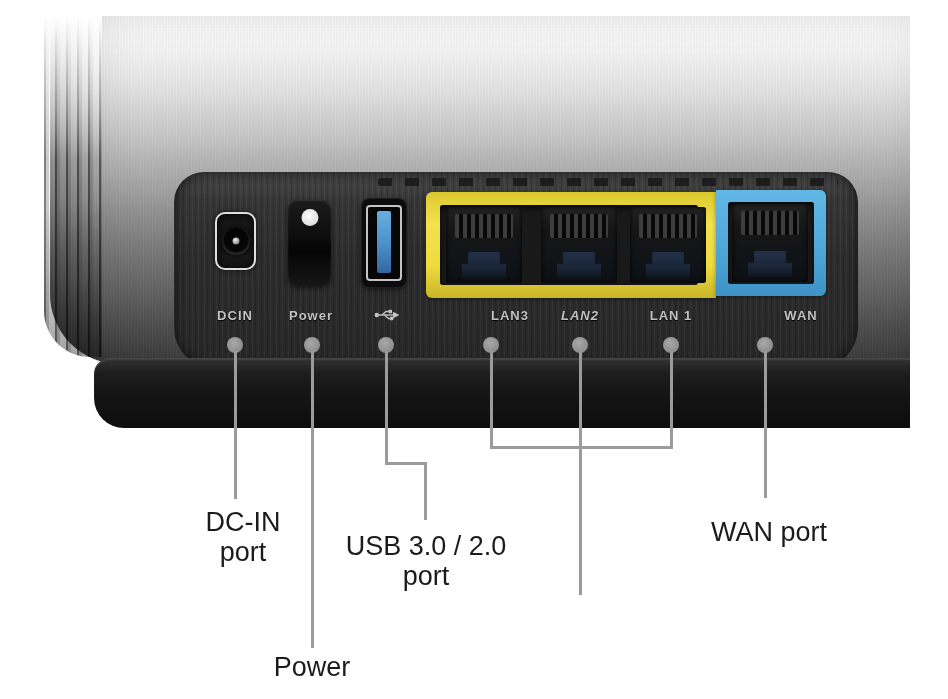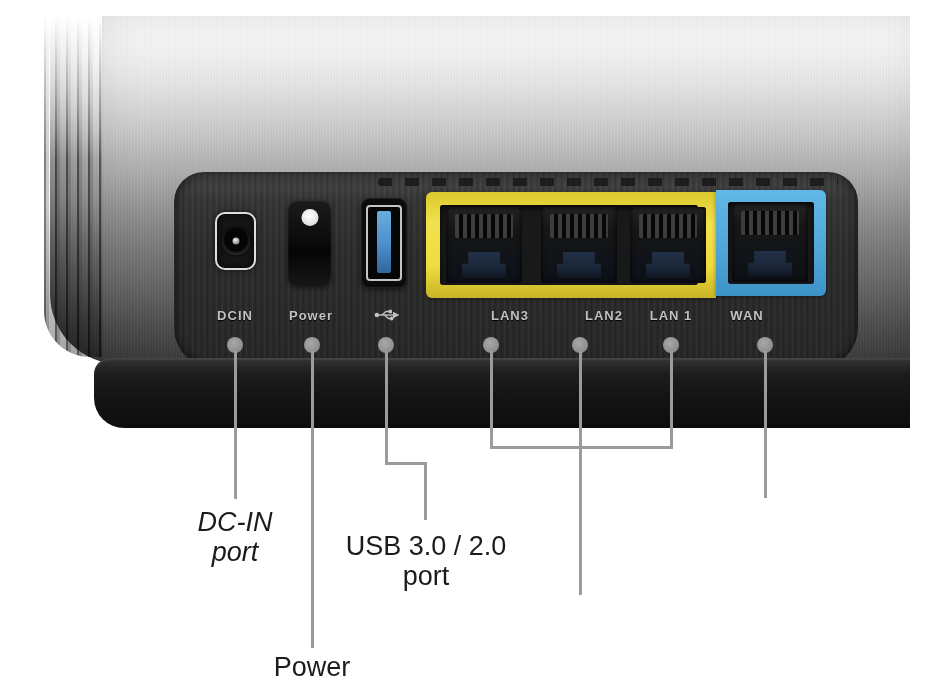--- a/index.html
+++ b/index.html
@@ -202,23 +202,23 @@
         <path d="M8 8 L12 4.5 H15"></path>
         <path d="M10.5 8 L14.5 11.5 H17"></path>
       </g>
       <circle cx="2.8" cy="8" r="2.2" fill="#c2c2c2"></circle>
       <rect x="14.6" y="2.8" width="3.4" height="3.4" fill="#c2c2c2"></rect>
       <circle cx="17.6" cy="11.5" r="2" fill="#c2c2c2"></circle>
       <path d="M19 4.8 L25.5 8 L19 11.2 Z" fill="#c2c2c2"></path>
     </svg>
   </span>
   <div class="silk" style="left:453px;padding-left:38px;">LAN3</div>
-  <div class="silk" style="left:566px;">LAN2</div>
+  <div class="silk" style="left:542px;font-style:italic;">LAN2</div>
   <div class="silk" style="left:633px;text-align:right;">LAN 1</div>
-  <div class="silk" style="left:709px;">WAN</div>
+  <div class="silk" style="left:763px;">WAN</div>
 
   <div class="dot" style="left:197px;top:329px;"></div>
   <div class="dot" style="left:274px;top:329px;"></div>
   <div class="dot" style="left:348px;top:329px;"></div>
   <div class="dot" style="left:453px;top:329px;"></div>
   <div class="dot" style="left:542px;top:329px;"></div>
   <div class="dot" style="left:633px;top:329px;"></div>
   <div class="dot" style="left:727px;top:329px;"></div>
 
   <div class="base"></div>
@@ -227,25 +227,28 @@
   <div class="cline" style="left:272.5px;top:335px;width:3px;height:297px;"></div>
   <div class="cline" style="left:346.5px;top:335px;width:3px;height:114px;"></div>
   <div class="cline" style="left:346.5px;top:446px;width:42px;height:3px;"></div>
   <div class="cline" style="left:385.5px;top:446px;width:3px;height:58px;"></div>
   <div class="cline" style="left:451.5px;top:335px;width:3px;height:98px;"></div>
   <div class="cline" style="left:631.5px;top:335px;width:3px;height:98px;"></div>
   <div class="cline" style="left:451.5px;top:430px;width:183px;height:3px;"></div>
   <div class="cline" style="left:540.5px;top:335px;width:3px;height:244px;"></div>
   <div class="cline" style="left:725.5px;top:335px;width:3px;height:147px;"></div>
 
-  <div class="callout" style="left:197px;top:491px;font-style:italic;">
+  <div class="callout" style="left:205px;top:491px;">
     <div>DC-IN</div>
     <div>port</div>
   </div>
   <div class="callout" style="left:388px;top:515px;">
     <div>USB 3.0 / 2.0</div>
     <div>port</div>
   </div>
+  <div class="callout" style="left:731px;top:501px;">
+    <div>WAN port</div>
+  </div>
   <div class="callout" style="left:274px;top:636px;">
     <div>Power</div>
   </div>
 
 </div>
 
 </body></html>

